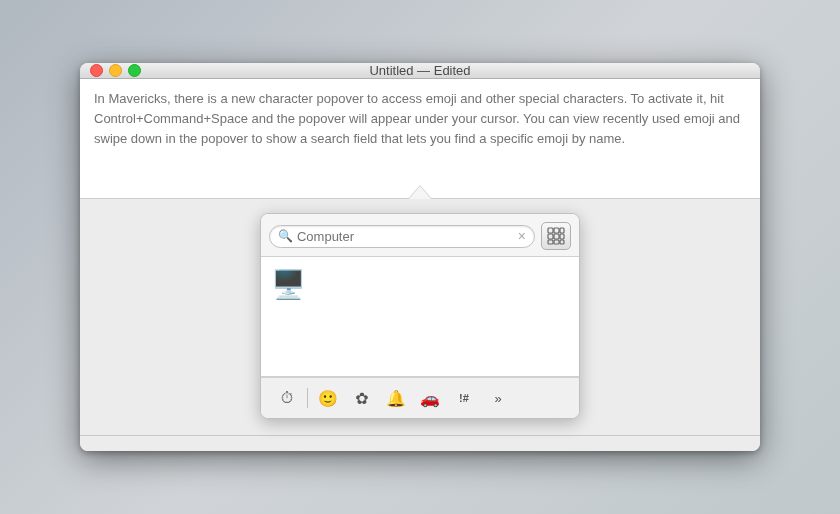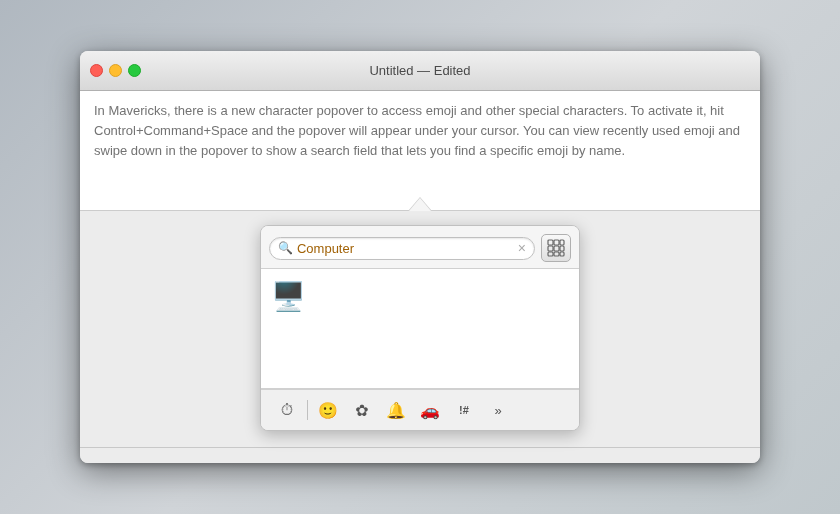--- a/index.html
+++ b/index.html
@@ -28,21 +28,21 @@
       width: 680px;
       background: #ececec;
       border-radius: 8px;
       box-shadow: 0 8px 32px rgba(0,0,0,0.45), 0 2px 6px rgba(0,0,0,0.3);
       overflow: hidden;
     }
 
     
     .title-bar {
       background: linear-gradient(180deg, #f0f0f0 0%, #d8d8d8 100%);
-      height: 40px;
+      height: 16px;
       display: flex;
       align-items: center;
       border-bottom: 1px solid #b0b0b0;
       position: relative;
     }
 
     .traffic-lights {
       display: flex;
       gap: 6px;
       padding-left: 10px;
@@ -150,21 +150,21 @@
       font-size: 12px;
       margin-right: 4px;
     }
 
     .search-input {
       border: none;
       outline: none;
       font-size: 13px;
       background: transparent;
       flex: 1;
-      color: #a16207;
+      color: #737373;
     }
 
     .search-clear {
       color: #aaa;
       font-size: 14px;
       cursor: pointer;
       line-height: 1;
     }
 
     .emoji-grid-btn {

